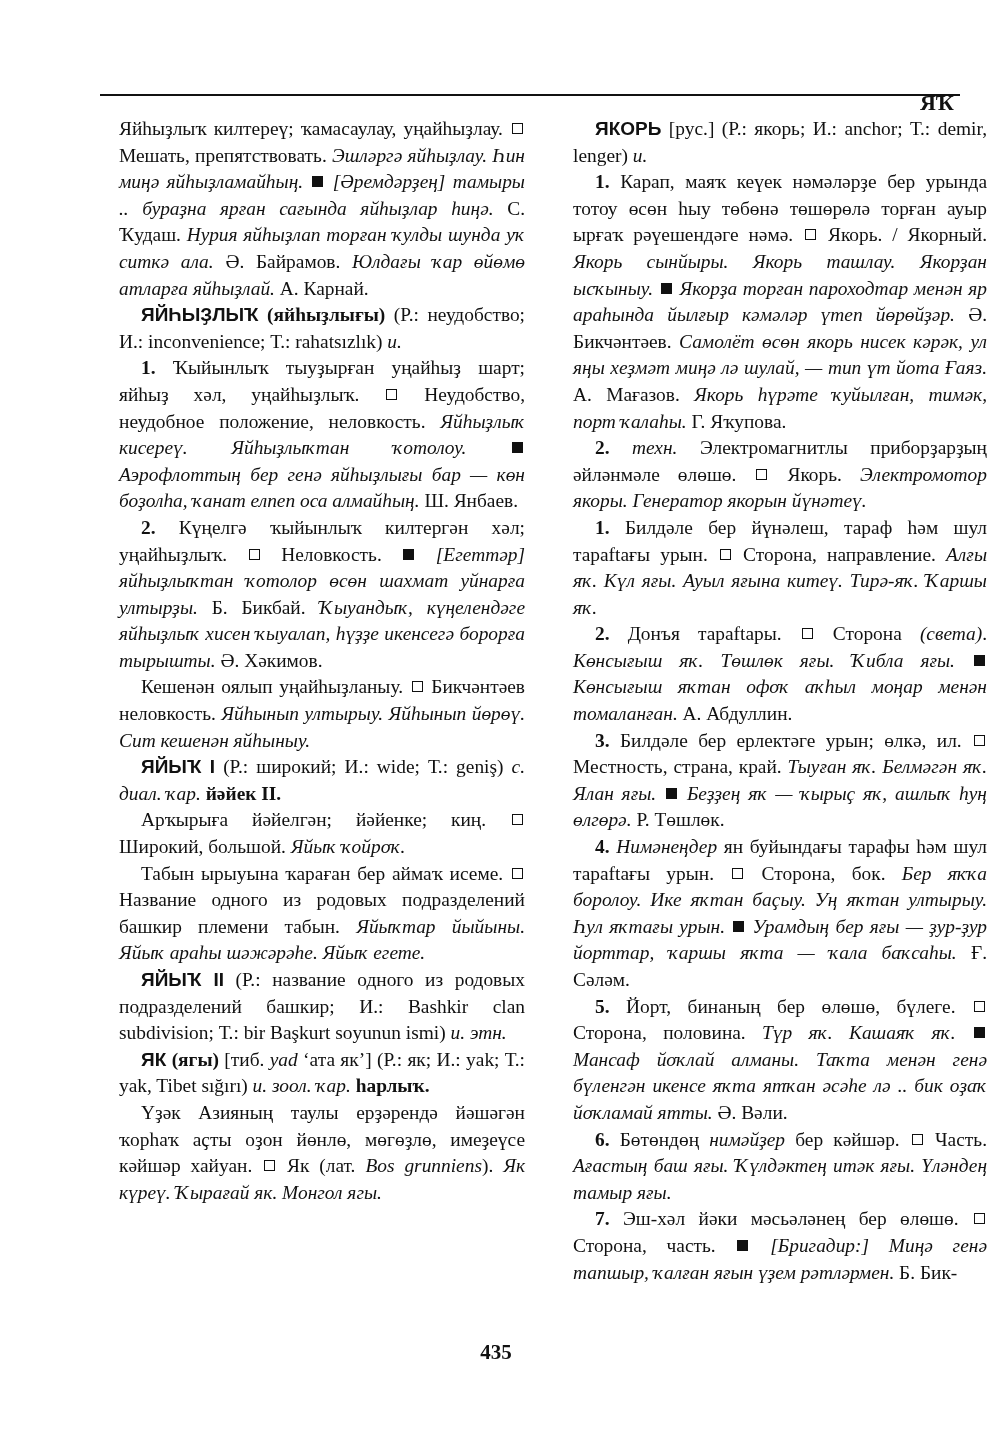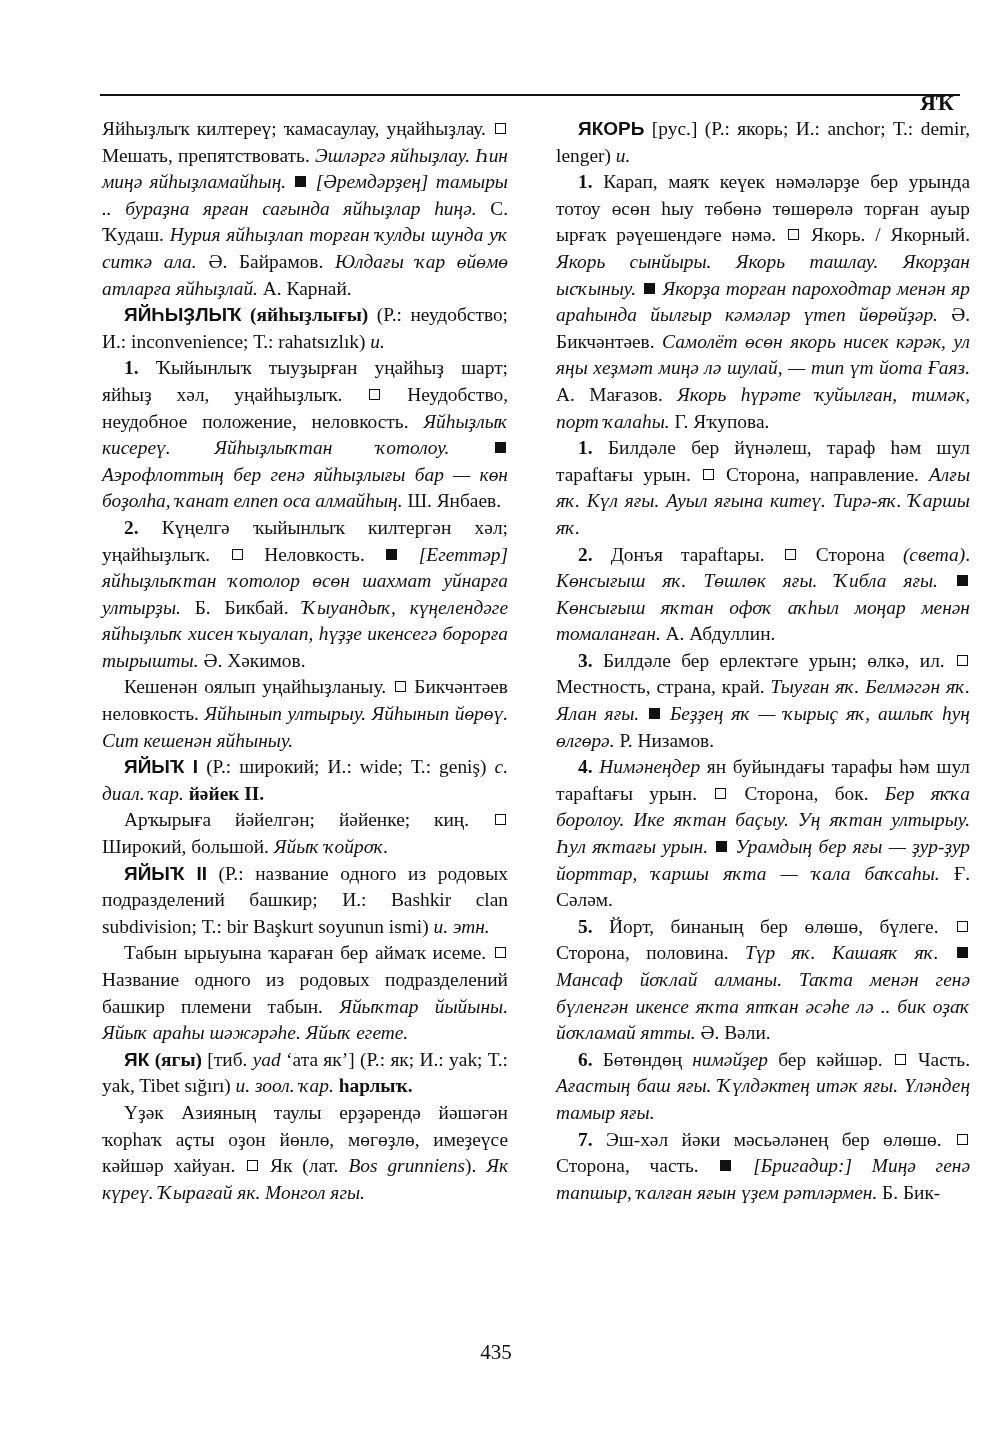--- a/index.html
+++ b/index.html
@@ -1,54 +1,55 @@
 <!DOCTYPE html>
 <html><head>
 <meta charset="utf-8">
 <style>
   html, body { margin: 0; padding: 0; background: #ffffff; }
   body { width: 1000px; height: 1436px; position: relative; overflow: hidden;
          font-family: "Liberation Serif", "DejaVu Serif", serif; color: #111; }
   .header-word { position: absolute; right: 46px; top: 62px; font-size: 22px; font-weight: bold; margin-top: 28px; }
   .header-rule { position: absolute; left: 100px; right: 40px; top: 94px; height: 1.5px; background: #111; }
-  .col { position: absolute; top: 116px; width: 406px; font-size: 19.4px; line-height: 26.6px; text-align: justify; }
+  .col { position: absolute; top: 116px; width: 406px; font-size: 19.4px; line-height: 26.6px; text-align: justify; margin-left: 17px; }
   .col.left { left: 102px; }
   .col.right { left: 556px; width: 414px; }
   .p { text-indent: 22px; margin: 0; }
   .p.noind { text-indent: 0; }
   .hw { font-weight: bold; font-family: "Liberation Sans", "DejaVu Sans", sans-serif; font-size: 19px; }
   i { font-style: italic; }
   .sq { display: inline-block; width: 11px; height: 11px; border: 1.3px solid #111; vertical-align: 1px; margin: 0 2px; box-sizing: border-box; }
   .bsq { display: inline-block; width: 11px; height: 11px; background: #111; vertical-align: 1px; margin: 0 2px; }
-  .page-num { position: absolute; left: 0; right: 8px; top: 1340px; text-align: center; font-size: 21px; }
+  .page-num { position: absolute; left: 0; right: 8px; top: 1340px; text-align: center; font-size: 21px; font-weight: bold; }
 </style>
 </head>
 <body>
 
 <div class="header-word">ЯҠ</div>
 <div class="header-rule"></div>
 
 <div class="col left" id="col-left">
     <p class="p noind"><span>Яйһыҙлыҡ килтереү; ҡамасаулау, уңайһыҙлау. </span><span class="sq"></span><span> Мешать, препятствовать. </span><i>Эшләргә яйһыҙлау. Һин миңә яйһыҙламайһың. </i><span class="bsq"></span><i> [Әремдәрҙең] тамыры .. бураҙна ярған сағында яйһыҙлар һиңә.</i><span> С. Ҡудаш. </span><i>Нурия яйһыҙлап торған ҡулды шунда уҡ ситкә ала.</i><span> Ә. Байрамов. </span><i>Юлдағы ҡар өйөмө атларға яйһыҙлай.</i><span> А. Карнай.</span></p>
     <p class="p"><span class="hw">ЯЙҺЫҘЛЫҠ</span><b> (яйһыҙлығы)</b><span> (Р.: неудобство; И.: inconvenience; Т.: rahatsızlık) </span><i>и.</i></p>
     <p class="p"><b>1.</b><span> Ҡыйынлыҡ тыуҙырған уңайһыҙ шарт; яйһыҙ хәл, уңайһыҙлыҡ. </span><span class="sq"></span><span> Неудобство, неудобное положение, неловкость. </span><i>Яйһыҙлыҡ кисереү. Яйһыҙлыҡтан ҡотолоу. </i><span class="bsq"></span><i> Аэрофлоттың бер генә яйһыҙлығы бар — көн боҙолһа, ҡанат елпеп оса алмайһың.</i><span> Ш. Янбаев.</span></p>
     <p class="p"><b>2.</b><span> Күңелгә ҡыйынлыҡ килтергән хәл; уңайһыҙлыҡ. </span><span class="sq"></span><span> Неловкость. </span><span class="bsq"></span><i> [Егеттәр] яйһыҙлыҡтан ҡотолор өсөн шахмат уйнарға ултырҙы.</i><span> Б. Бикбай. </span><i>Ҡыуандыҡ, күңелендәге яйһыҙлыҡ хисен ҡыуалап, һүҙҙе икенсегә борорға тырышты.</i><span> Ә. Хәкимов.</span></p>
     <p class="p"><span>Кешенән оялып уңайһыҙланыу. </span><span class="sq"></span><span> Бикчәнтәев неловкость. </span><i>Яйһынып ултырыу. Яйһынып йөрөү. Сит кешенән яйһыныу.</i></p>
     <p class="p"><span class="hw">ЯЙЫҠ I</span><span> (Р.: широкий; И.: wide; Т.: geniş) </span><i>с. диал. ҡар.</i><b> йәйек II.</b></p>
     <p class="p"><span>Арҡырыға йәйелгән; йәйенке; киң. </span><span class="sq"></span><span> Широкий, большой. </span><i>Яйыҡ ҡойроҡ.</i></p>
+    <p class="p"><span>Табын ырыуына ҡараған бер аймаҡ исеме. </span><span class="sq"></span><span> Название одного из родовых подразделений башкир племени табын. </span><i>Яйыҡтар йыйыны. Яйыҡ араһы шәжәрәһе. Яйыҡ егете.</i></p>
     <p class="p"><span class="hw">ЯЙЫҠ II</span><span> (Р.: название одного из родовых подразделений башкир; И.: Bashkir clan subdivision; Т.: bir Başkurt soyunun ismi) </span><i>и. этн.</i></p>
-    <p class="p"><span>Табын ырыуына ҡараған бер аймаҡ исеме. </span><span class="sq"></span><span> Название одного из родовых подразделений башкир племени табын. </span><i>Яйыҡтар йыйыны. Яйыҡ араһы шәжәрәһе. Яйыҡ егете.</i></p>
     <p class="p"><span class="hw">ЯК</span><b> (ягы)</b><span> [тиб. </span><i>yad</i><span> ‘ата як’] (Р.: як; И.: yak; Т.: yak, Tibet sığırı) </span><i>и. зоол. ҡар.</i><b> һарлыҡ.</b></p>
     <p class="p"><span>Үҙәк Азияның таулы ерҙәрендә йәшәгән ҡорһаҡ аҫты оҙон йөнлө, мөгөҙлө, имеҙеүсе кәйшәр хайуан. </span><span class="sq"></span><span> Як (лат. </span><i>Bos grunniens</i><span>). </span><i>Як күреү. Ҡырағай як. Монгол ягы.</i></p>
   </div>
 <div class="col right" id="col-right">
     <p class="p"><span class="hw">ЯКОРЬ</span><span> [рус.] (Р.: якорь; И.: anchor; Т.: demir, lenger) </span><i>и.</i></p>
     <p class="p"><b>1.</b><span> Карап, маяҡ кеүек нәмәләрҙе бер урында тотоу өсөн һыу төбөнә төшөрөлә торған ауыр ырғаҡ рәүешендәге нәмә. </span><span class="sq"></span><span> Якорь. / Якорный. </span><i>Якорь сынйыры. Якорь ташлау. Якорҙан ысҡыныу. </i><span class="bsq"></span><i> Якорҙа торған пароходтар менән яр араһында йылғыр кәмәләр үтеп йөрөйҙәр.</i><span> Ә. Бикчәнтәев. </span><i>Самолёт өсөн якорь нисек кәрәк, ул яңы хеҙмәт миңә лә шулай, — тип үт йота Ғаяз.</i><span> А. Мағазов. </span><i>Якорь һүрәте ҡуйылған, тимәк, порт ҡалаһы.</i><span> Г. Яҡупова.</span></p>
+    <p class="p"><b>2.</b><i> техн.</i><span> Электромагнитлы приборҙарҙың әйләнмәле өлөшө. </span><span class="sq"></span><span> Якорь. </span><i>Электромотор якоры. Генератор якорын йүнәтеү.</i></p>
     <p class="p"><b>1.</b><span> Билдәле бер йүнәлеш, тараф һәм шул тараftағы урын. </span><span class="sq"></span><span> Сторона, направление. </span><i>Алғы яҡ. Күл яғы. Ауыл яғына китеү. Тирә-яҡ. Ҡаршы яҡ.</i></p>
     <p class="p"><b>2.</b><span> Донъя тараftары. </span><span class="sq"></span><span> Сторона </span><i>(света)</i><span>. </span><i>Көнсығыш яҡ. Төшлөк яғы. Ҡибла яғы. </i><span class="bsq"></span><i> Көнсығыш яҡтан офоҡ аҡһыл моңар менән томаланған.</i><span> А. Абдуллин.</span></p>
-    <p class="p"><b>3.</b><span> Билдәле бер ерлектәге урын; өлкә, ил. </span><span class="sq"></span><span> Местность, страна, край. </span><i>Тыуған яҡ. Белмәгән яҡ. Ялан яғы. </i><span class="bsq"></span><i> Беҙҙең яҡ — ҡырыҫ яҡ, ашлыҡ һуң өлгөрә.</i><span> Р. Низамов.</span></p>
+    <p class="p"><b>3.</b><span> Билдәле бер ерлектәге урын; өлкә, ил. </span><span class="sq"></span><span> Местность, страна, край. </span><i>Тыуған яҡ. Белмәгән яҡ. Ялан яғы. </i><span class="bsq"></span><i> Беҙҙең яҡ — ҡырыҫ яҡ, ашлыҡ һуң өлгөрә.</i><span> Р. Төшлөк.</span></p>
     <p class="p"><b>4.</b><i> Нимәнеңдер</i><span> ян буйындағы тарафы һәм шул тараftағы урын. </span><span class="sq"></span><span> Сторона, бок. </span><i>Бер яҡҡа боролоу. Ике яҡтан баҫыу. Уң яҡтан ултырыу. Һул яҡтағы урын. </i><span class="bsq"></span><i> Урамдың бер яғы — ҙур-ҙур йорттар, ҡаршы яҡта — ҡала баҡсаһы.</i><span> Ғ. Сәләм.</span></p>
     <p class="p"><b>5.</b><span> Йорт, бинаның бер өлөшө, бүлеге. </span><span class="sq"></span><span> Сторона, половина. </span><i>Түр яҡ. Кашаяҡ яҡ. </i><span class="bsq"></span><i> Мансаф йоҡлай алманы. Таҡта менән генә бүленгән икенсе яҡта ятҡан әсәһе лә .. бик оҙаҡ йоҡламай ятты.</i><span> Ә. Вәли.</span></p>
     <p class="p"><b>6.</b><span> Бөтөндөң </span><i>нимәйҙер</i><span> бер кәйшәр. </span><span class="sq"></span><span> Часть. </span><i>Ағастың баш яғы. Ҡүлдәктең итәк яғы. Үләндең тамыр яғы.</i></p>
     <p class="p"><b>7.</b><span> Эш-хәл йәки мәсьәләнең бер өлөшө. </span><span class="sq"></span><span> Сторона, часть. </span><span class="bsq"></span><i> [Бригадир:] Миңә генә тапшыр, ҡалған яғын үҙем рәтләрмен.</i><span> Б. Бик-</span></p>
   </div>
 
 <div class="page-num">435</div>
 
 </body></html>

